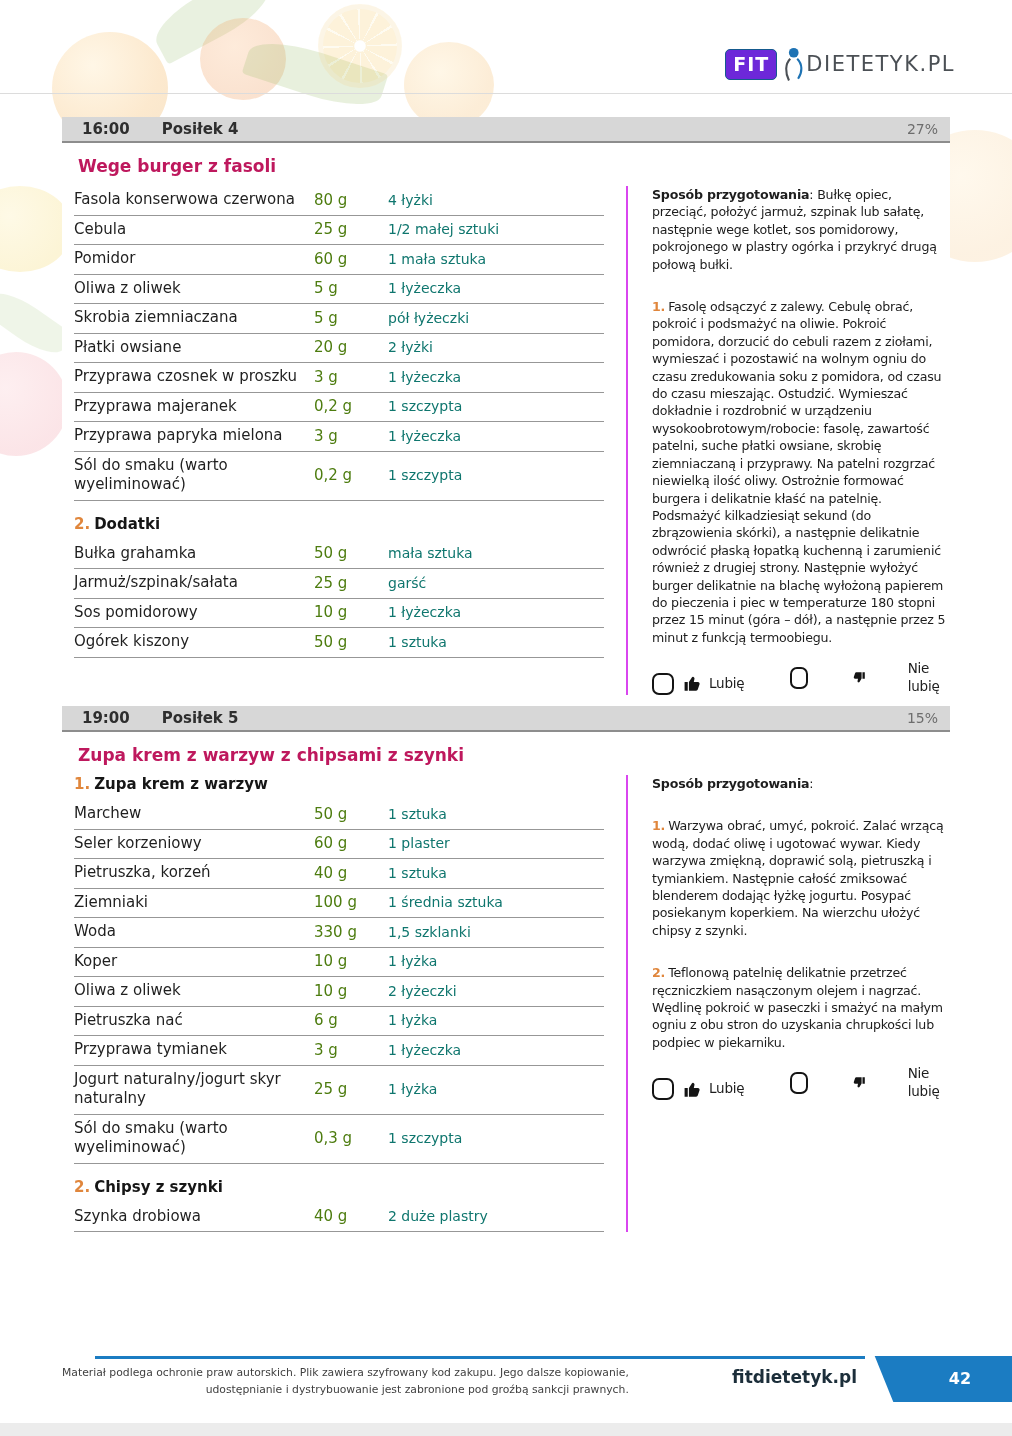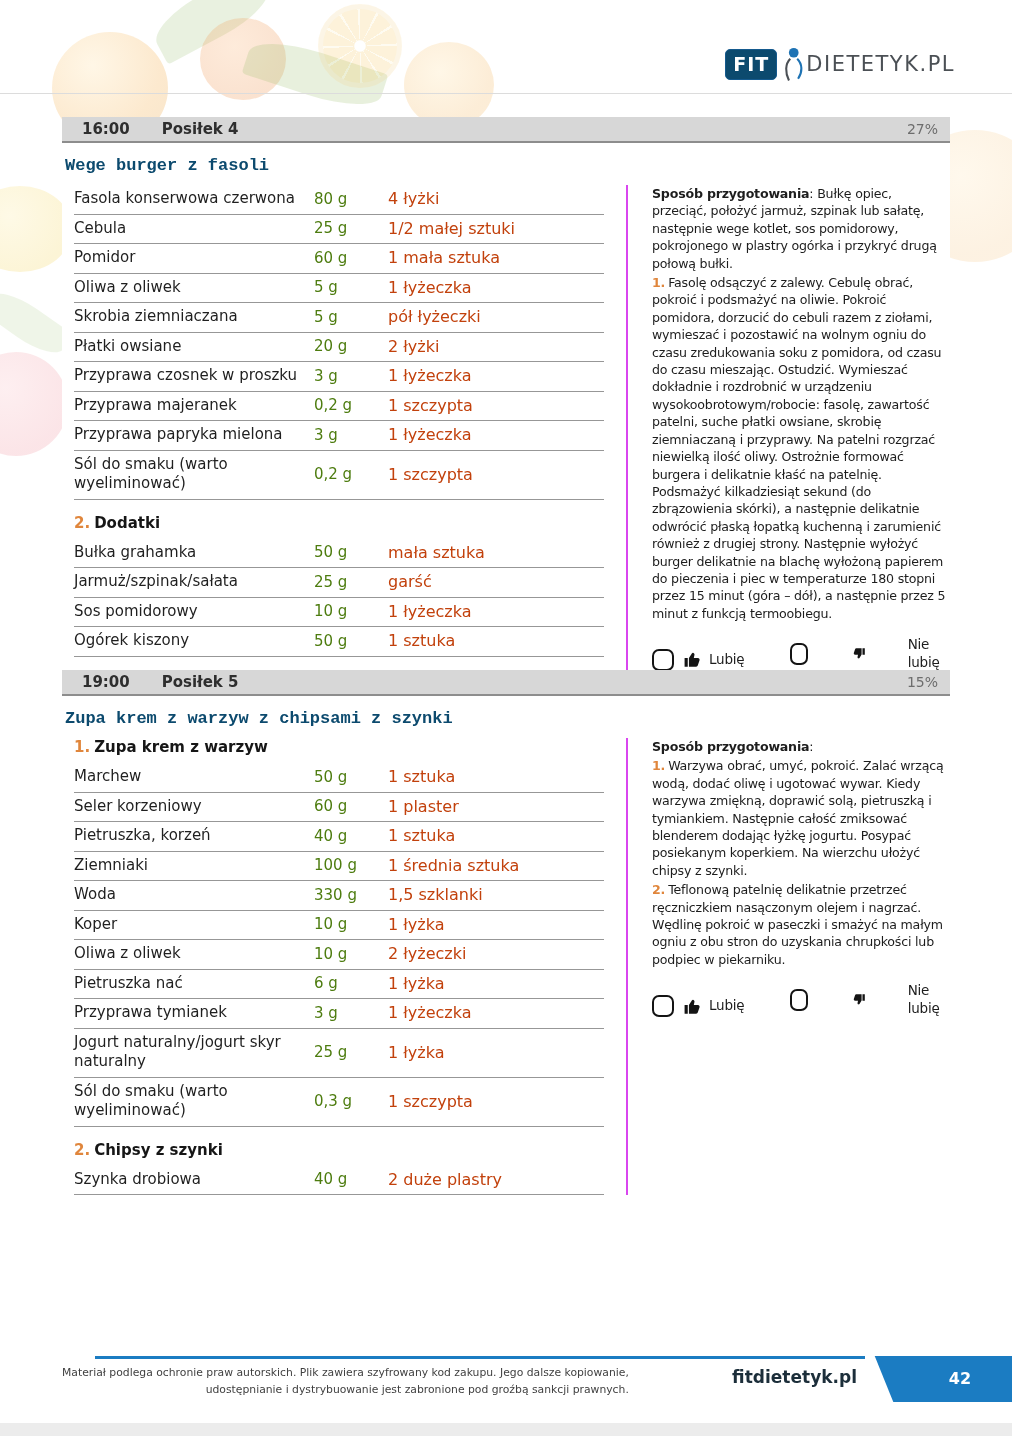--- a/index.html
+++ b/index.html
@@ -32,54 +32,54 @@
     background:radial-gradient(circle at 40% 35%, #fbe484, #f0ca32 70%); opacity:.20; }
   .f-grape { left:-36px; top:352px; width:104px; height:104px;
     background:radial-gradient(circle at 40% 35%, #f9b6bd, #ee8794 70%); opacity:.22; }
   .f-leaf3 { left:-18px; top:306px; width:90px; height:34px; transform:rotate(35deg); opacity:.16; }
 
   .top-rule { position:absolute; left:0; top:93px; width:100%; height:1px; background:#dcdcdc; z-index:1; }
   .bottom-strip { position:absolute; left:0; bottom:0; width:100%; height:13px; background:#ececec; z-index:1; }
 
   
   .logo { position:absolute; top:44px; right:57px; display:flex; align-items:center; z-index:2; }
-  .logo-fit { background:#0c4a6e; border:1px solid #155a8e; color:#fff; font-weight:bold;
+  .logo-fit { background:#6d28d9; border:1px solid #155a8e; color:#fff; font-weight:bold;
     font-size:19px; letter-spacing:1px; padding:3px 7px 4px; border-radius:5px;margin-left:44px; }
   .logo-person { width:26px; height:40px; margin:0 1px 0 2px; }
   .logo-text { color:#4b5055; font-size:21px; letter-spacing:1.5px; font-weight:500; }
 
   
   .meal { position:absolute; left:62px; width:888px; background:#fff; z-index:2; }
   .meal-4 { top:117px; }
-  .meal-5 { top:670px; }
+  .meal-5 { top:706px; }
 
   .meal-bar { display:flex; align-items:center; height:26px; background:#d7d7d7;
     border-bottom:2px solid #8d8d8d; font-size:15px; font-weight:bold; color:#2e2e2e; }
   .meal-time { padding-left:20px; }
   .meal-name { margin-left:32px; }
   .meal-pct { margin-left:auto; padding-right:12px; font-weight:500; color:#6d6d6d; font-size:14px; }
 
-  .meal-title { margin:13px 0 10px 3px; font-size:17px; font-weight:bold; color:#0c4a6e;font-family:Liberation Mono, monospace; }
+  .meal-title { margin:13px 0 10px 16px; font-size:17px; font-weight:bold; color:#be185d; }
 
   .meal-body { display:flex; align-items:stretch; }
   .col-left { width:566px; flex:0 0 566px; border-right:2px solid #d946ef; padding:0 22px 0 12px; }
   .col-right { flex:1; padding-left:24px; }
 
   .group-heading { margin:14px 0 7px; font-size:15px; font-weight:bold; color:#161616; }
   .group-heading.first { margin-top:0; }
   .group-num { color:#e0863c; margin-right:4px; }
 
   .ing-row { display:flex; align-items:center; padding:4px 0 5px; border-bottom:1px solid #979797; }
   .ing-name { flex:0 0 240px; font-size:15px; color:#1f1f1f; line-height:1.3; padding-right:6px; }
   .ing-amount { flex:0 0 74px; font-size:15px; color:#4d7c0f; }
-  .ing-measure { flex:1; font-size:16px; color:#c2410c; }
+  .ing-measure { flex:1; font-size:14px; color:#0f766e; }
 
   .prep { font-size:12.6px; line-height:17.4px; letter-spacing:-0.2px; color:#1d1d1d; }
   .prep-intro b { font-weight:bold; }
-  .step { margin-top:2px; }
+  .step { margin-top:25px; }
   .step-num { color:#e0863c; font-weight:bold; margin-right:3px; }
 
   .like-row { display:flex; align-items:flex-end; margin-top:14px; }
   .like-item { display:flex; align-items:center; }
   .like-item + .like-item { margin-left:46px;gap:35px; }
   .like-box { width:22px; height:22px; border:2.5px solid #141414; border-radius:7px; background:#fff; cursor:pointer; }
   .thumb { width:19px; height:19px; margin:0 7px 0 9px; }
   .thumb svg { width:100%; height:100%; fill:#141414; }
   .thumb.down svg { transform:rotate(180deg); }
   .like-label { font-size:13.5px; color:#1d1d1d; }

